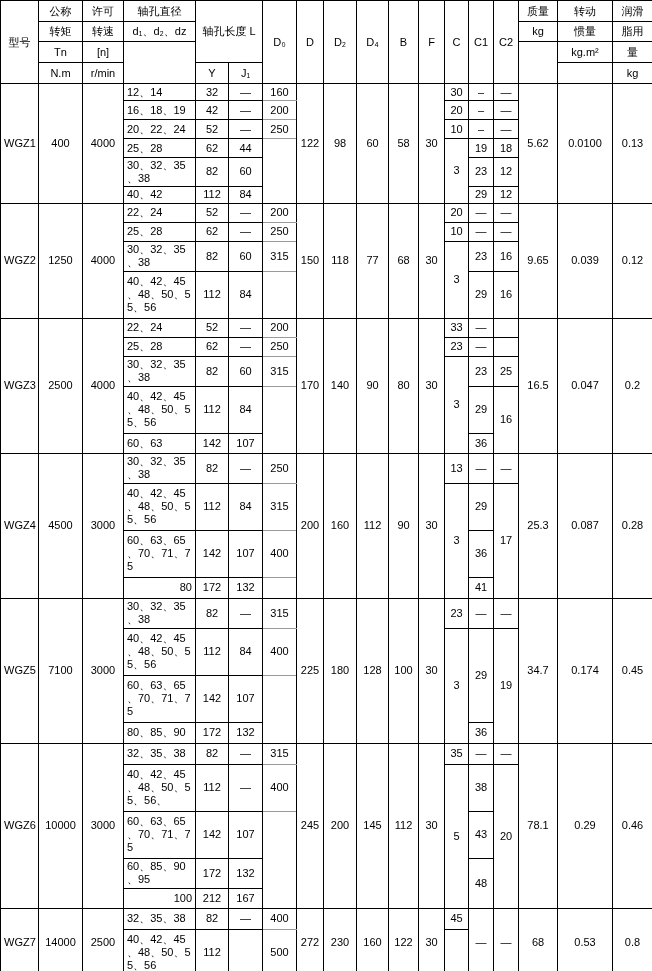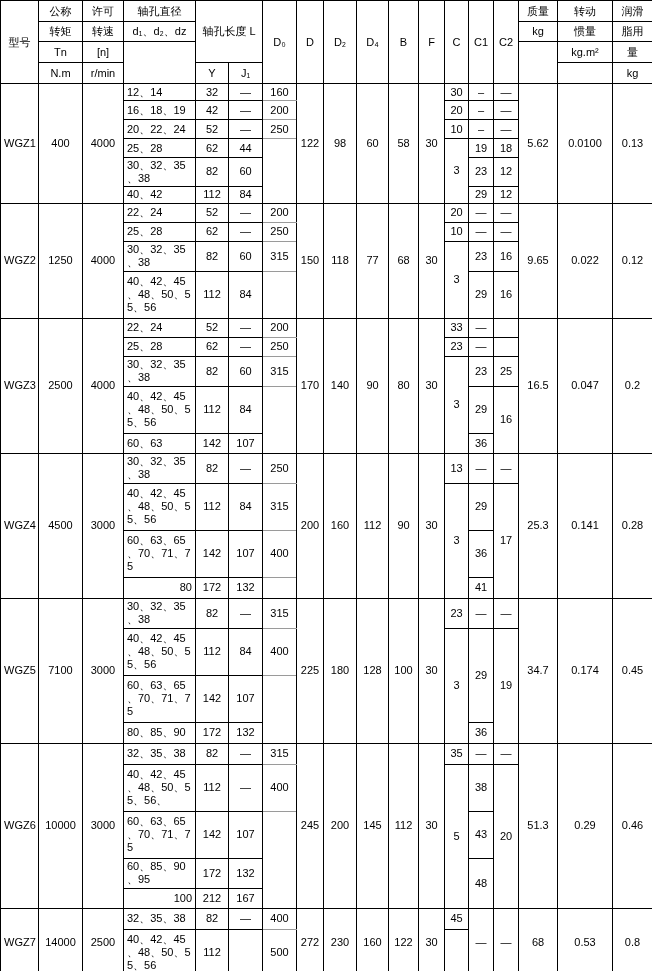--- a/index.html
+++ b/index.html
@@ -179,21 +179,21 @@
           <td class="col-d0 bt">200</td>
           <td rowspan="4" class="col-d">150</td>
           <td rowspan="4" class="col-d2">118</td>
           <td rowspan="4" class="col-d4">77</td>
           <td rowspan="4" class="col-b">68</td>
           <td rowspan="4" class="col-f">30</td>
           <td class="col-c">20</td>
           <td class="col-c1">—</td>
           <td class="col-c2">—</td>
           <td rowspan="4" class="col-mass">9.65</td>
-          <td rowspan="4" class="col-inertia">0.022</td>
+          <td rowspan="4" class="col-inertia">0.039</td>
           <td rowspan="4" class="col-grease">0.12</td>
         </tr>
         <tr style="height: 19px;">
           <td class="col-bore">25、28</td>
           <td class="col-y">62</td>
           <td class="col-j1">—</td>
           <td class="col-d0">250</td>
           <td class="col-c">10</td>
           <td class="col-c1">—</td>
           <td class="col-c2">—</td>
@@ -277,21 +277,21 @@
           <td class="col-d0 bt">250</td>
           <td rowspan="4" class="col-d">200</td>
           <td rowspan="4" class="col-d2">160</td>
           <td rowspan="4" class="col-d4">112</td>
           <td rowspan="4" class="col-b">90</td>
           <td rowspan="4" class="col-f">30</td>
           <td class="col-c">13</td>
           <td class="col-c1">—</td>
           <td class="col-c2">—</td>
           <td rowspan="4" class="col-mass">25.3</td>
-          <td rowspan="4" class="col-inertia">0.141</td>
+          <td rowspan="4" class="col-inertia">0.087</td>
           <td rowspan="4" class="col-grease">0.28</td>
         </tr>
         <tr style="height: 47px;">
           <td class="col-bore">40、42、45、48、50、55、56</td>
           <td class="col-y">112</td>
           <td class="col-j1">84</td>
           <td class="col-d0">315</td>
           <td rowspan="3" class="col-c">3</td>
           <td class="col-c1">29</td>
           <td rowspan="3" class="col-c2">17</td>
@@ -360,21 +360,21 @@
           <td class="col-j1">—</td>
           <td class="col-d0 bt">315</td>
           <td rowspan="5" class="col-d">245</td>
           <td rowspan="5" class="col-d2">200</td>
           <td rowspan="5" class="col-d4">145</td>
           <td rowspan="5" class="col-b">112</td>
           <td rowspan="5" class="col-f">30</td>
           <td class="col-c">35</td>
           <td class="col-c1">—</td>
           <td class="col-c2">—</td>
-          <td rowspan="5" class="col-mass">51.3</td>
+          <td rowspan="5" class="col-mass">78.1</td>
           <td rowspan="5" class="col-inertia">0.29</td>
           <td rowspan="5" class="col-grease">0.46</td>
         </tr>
         <tr style="height: 47px;">
           <td class="col-bore">40、42、45、48、50、55、56、</td>
           <td class="col-y">112</td>
           <td class="col-j1">—</td>
           <td class="col-d0">400</td>
           <td rowspan="4" class="col-c">5</td>
           <td class="col-c1">38</td>

